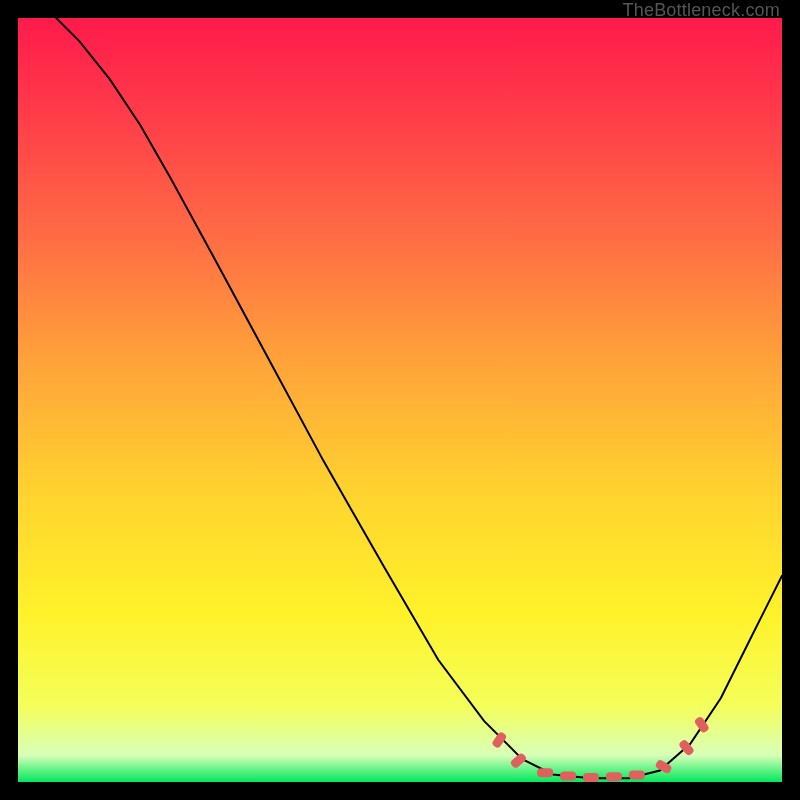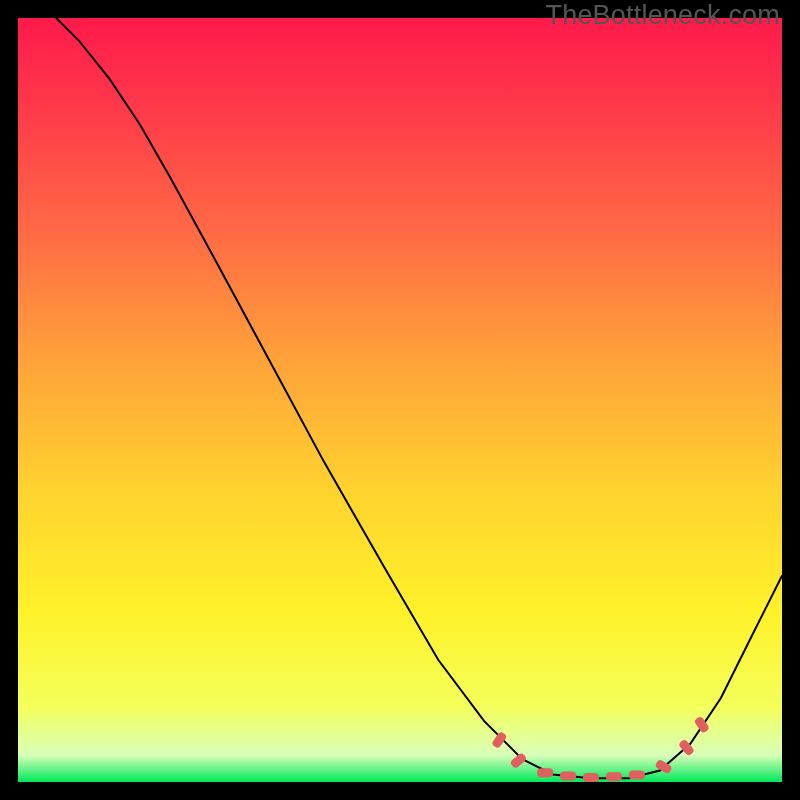--- a/index.html
+++ b/index.html
@@ -24,21 +24,21 @@
     left: 0;
     top: 0;
     width: 764px;
     height: 764px;
   }
   .watermark {
     position: absolute;
     top: 0px;
     right: 20px;
     color: #555;
-    font-size: 27px;
+    font-size: 18px;
     font-weight: 500;
     letter-spacing: 0.2px;
     z-index: 10;
     user-select: none;
   }
   svg {
     display: block;
   }
 </style>
 </head>

